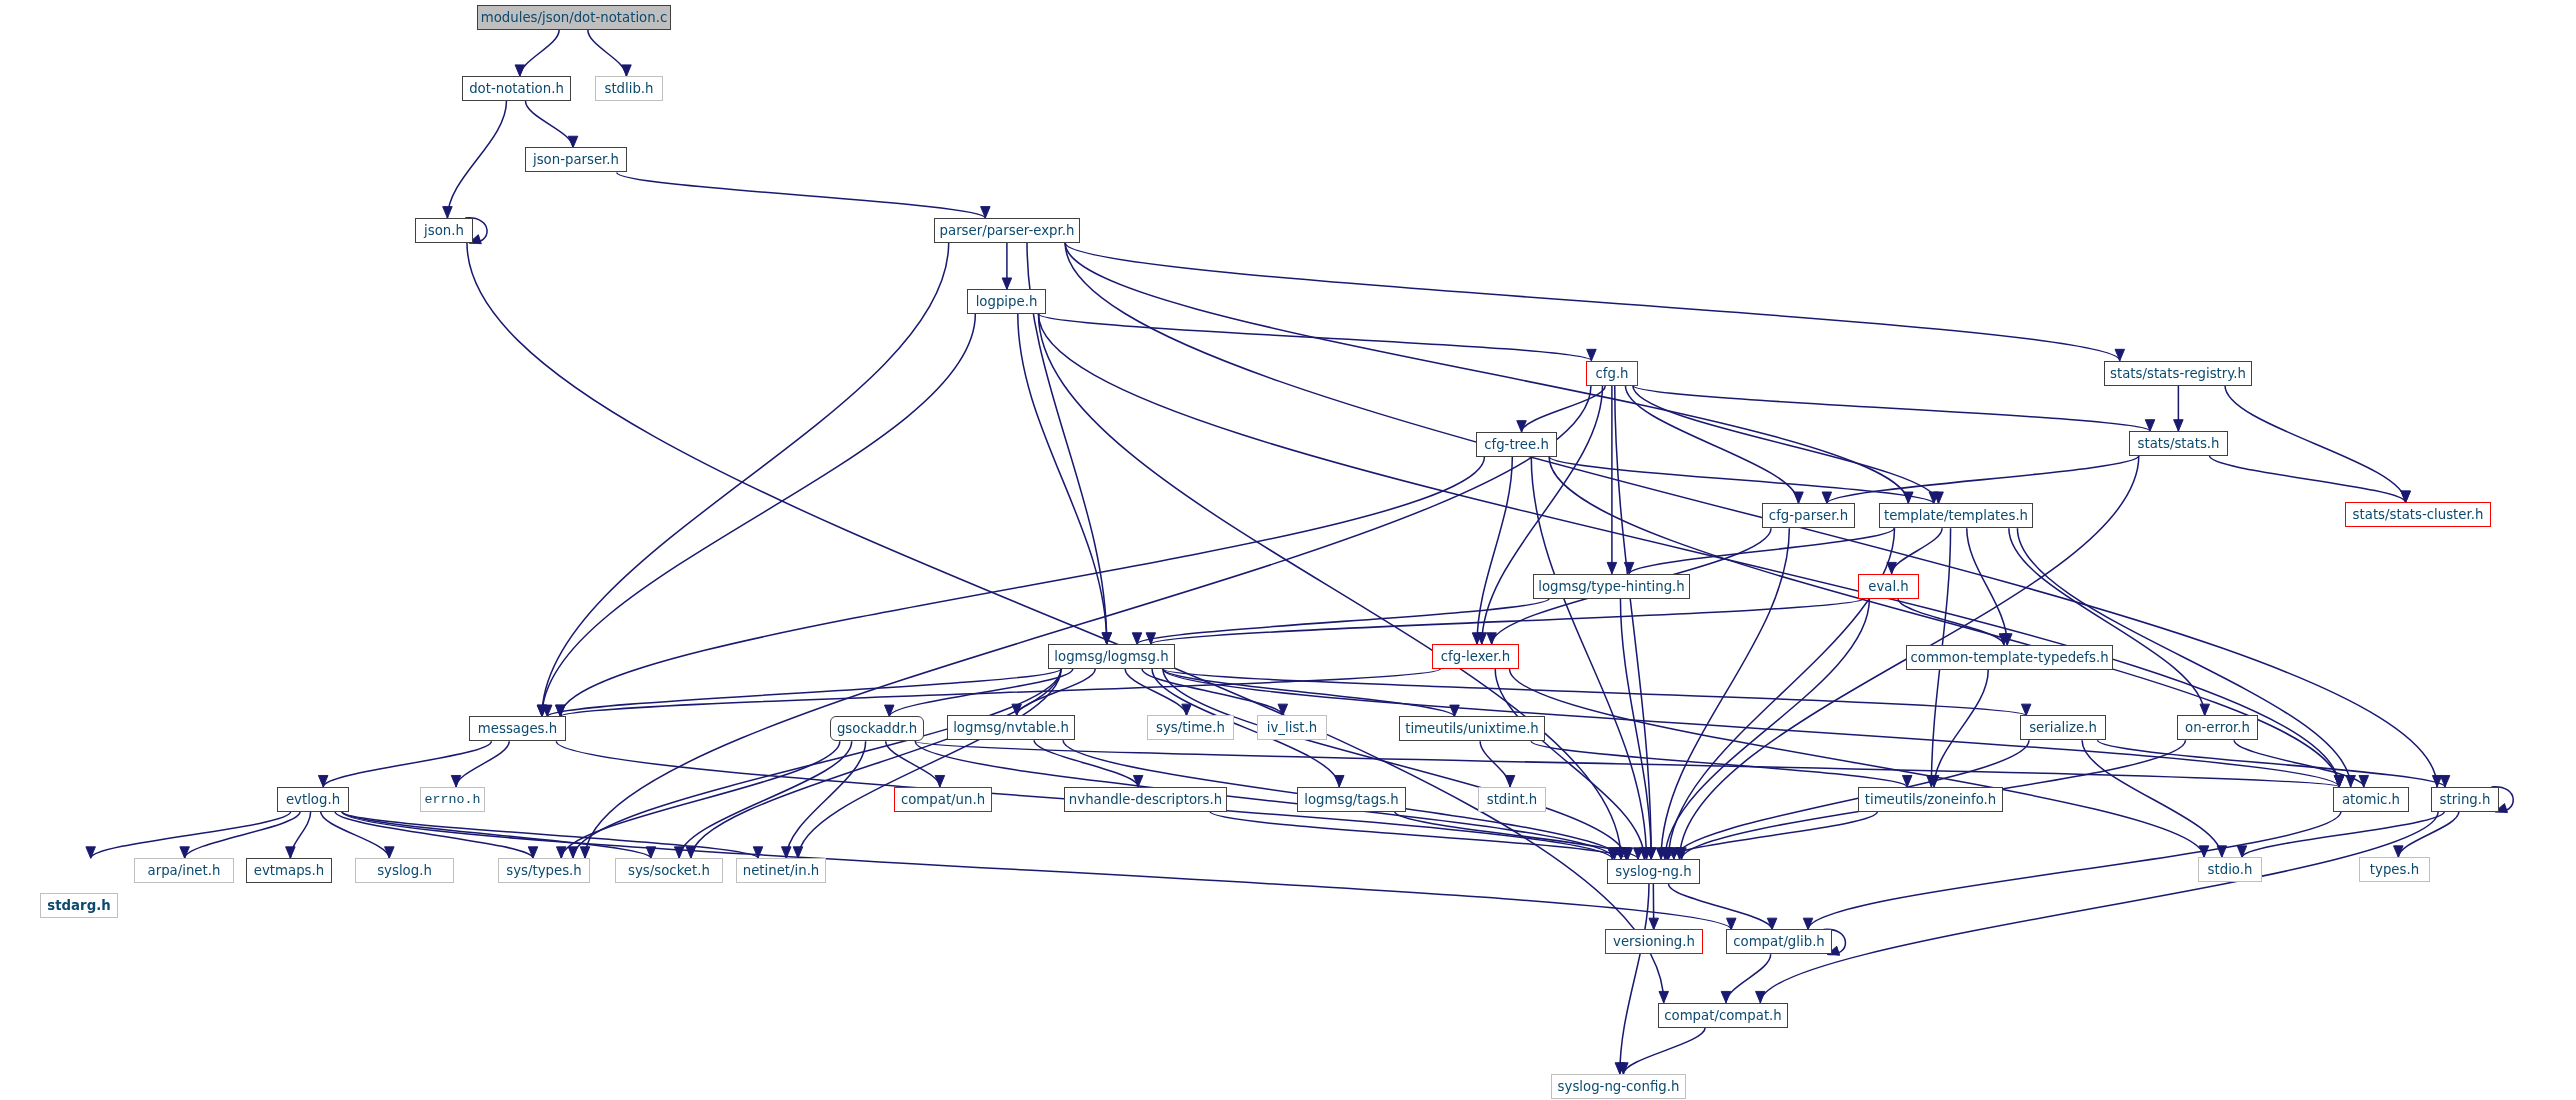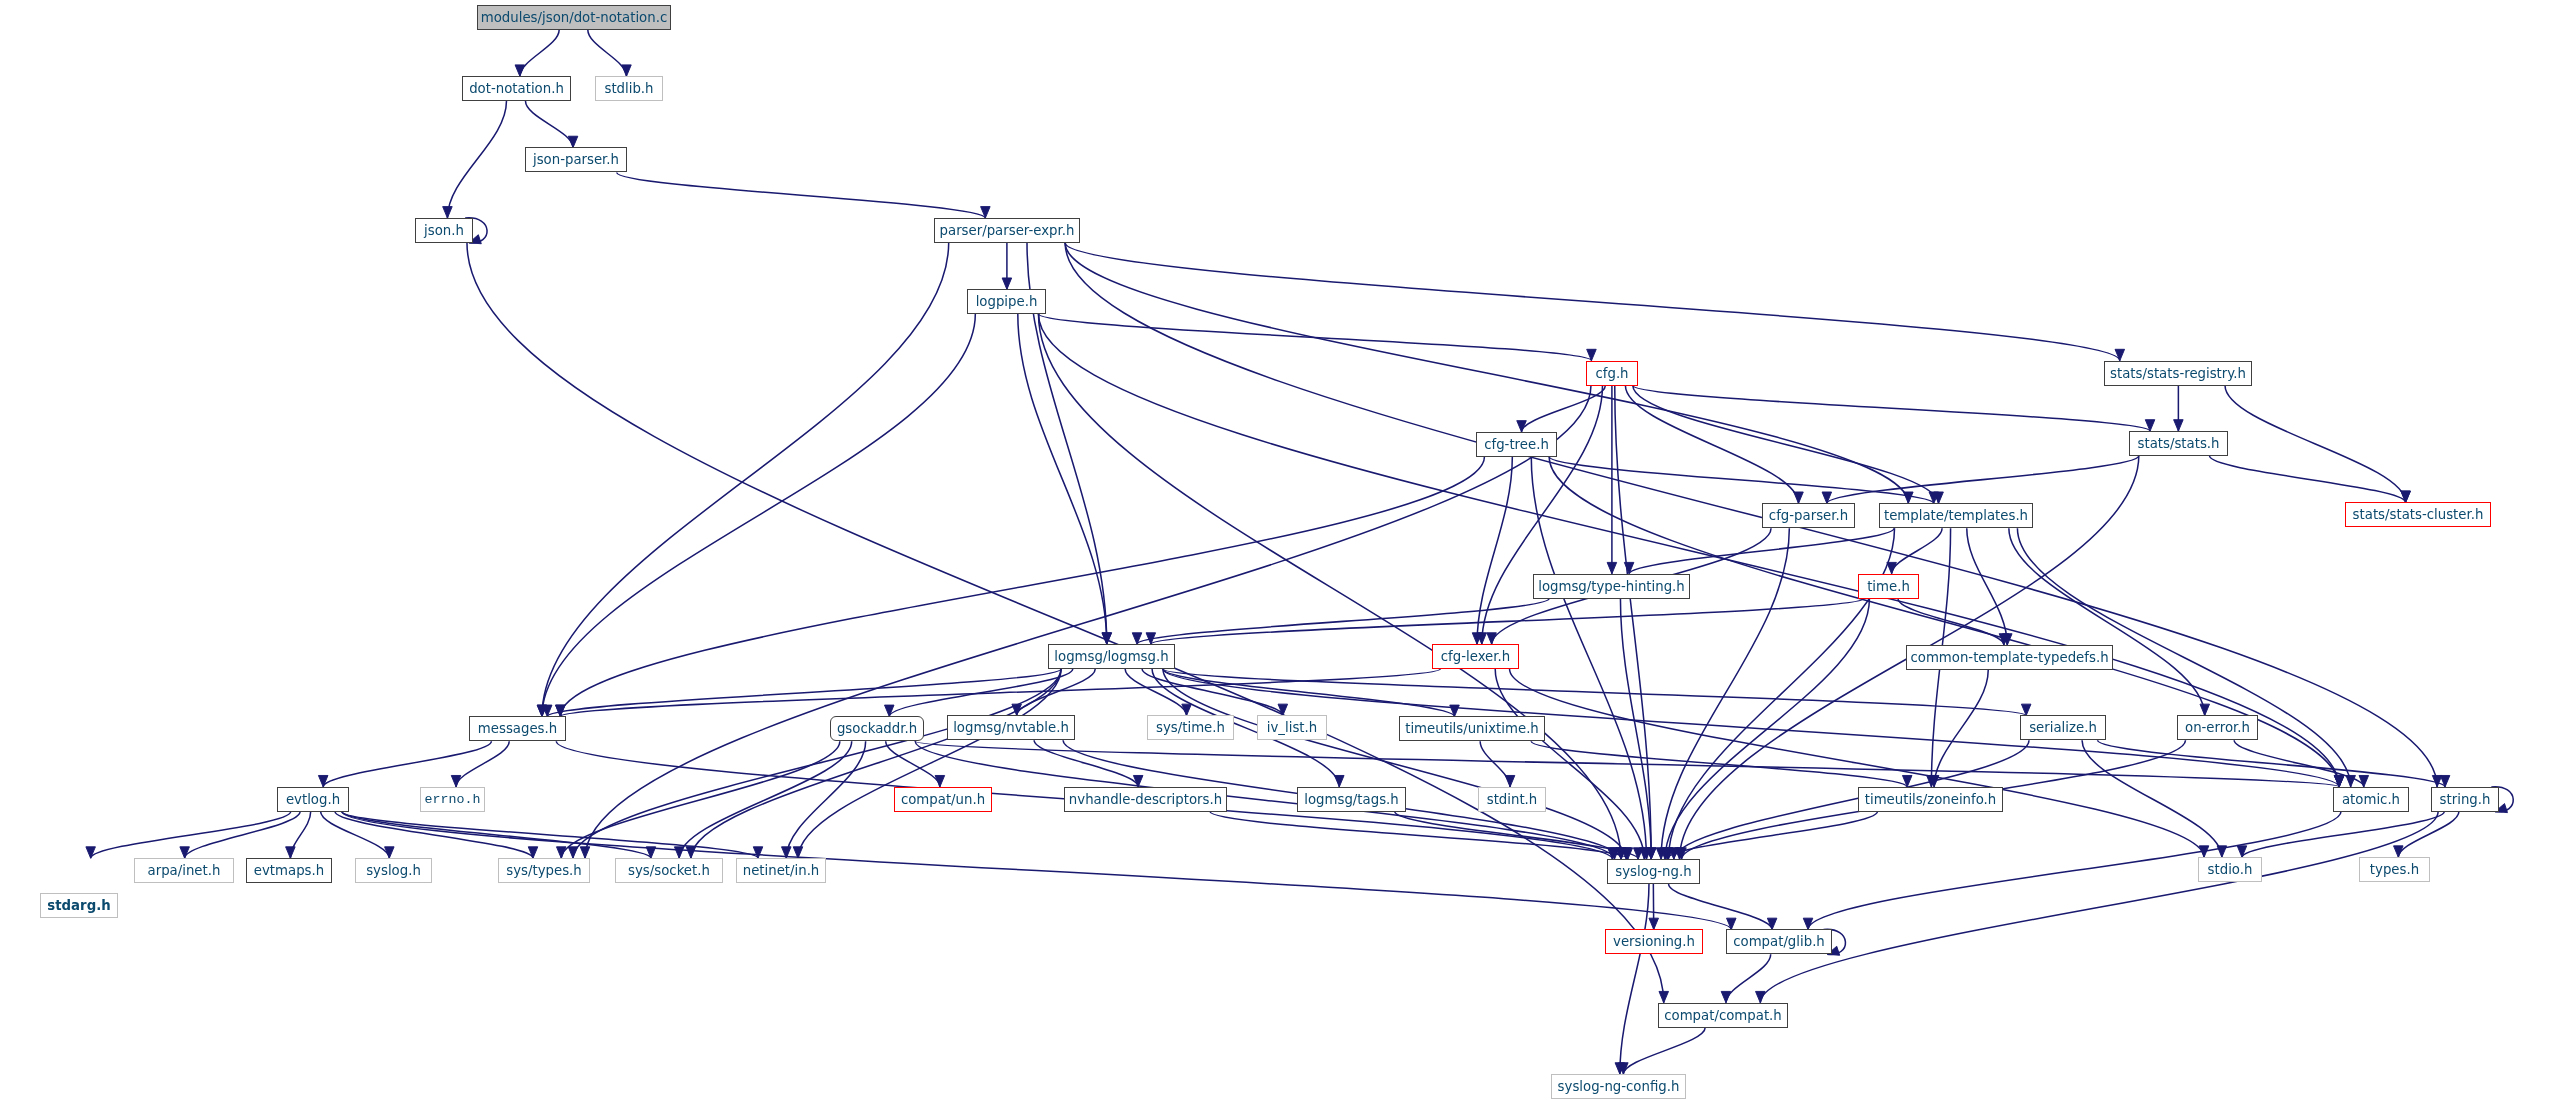--- a/index.html
+++ b/index.html
@@ -244,21 +244,21 @@
     <div class="node normal" style="left: 934px; top: 218px; width: 146px;">parser/parser-expr.h</div>
     <div class="node normal" style="left: 967px; top: 289px; width: 79px;">logpipe.h</div>
     <div class="node truncated" style="left: 1586px; top: 361px; width: 52px;">cfg.h</div>
     <div class="node normal" style="left: 2104px; top: 361px; width: 148px;">stats/stats-registry.h</div>
     <div class="node normal" style="left: 1476px; top: 432px; width: 81px;">cfg-tree.h</div>
     <div class="node normal" style="left: 2129px; top: 431px; width: 99px;">stats/stats.h</div>
     <div class="node normal" style="left: 1762px; top: 503px; width: 93px;">cfg-parser.h</div>
     <div class="node normal" style="left: 1879px; top: 503px; width: 154px;">template/templates.h</div>
     <div class="node truncated" style="left: 2345px; top: 502px; width: 146px;">stats/stats-cluster.h</div>
     <div class="node normal" style="left: 1533px; top: 574px; width: 157px;">logmsg/type-hinting.h</div>
-    <div class="node truncated" style="left: 1858px; top: 574px; width: 61px;">time.h</div>
+    <div class="node truncated" style="left: 1858px; top: 574px; width: 61px;">eval.h</div>
     <div class="node normal" style="left: 1048px; top: 644px; width: 127px;">logmsg/logmsg.h</div>
     <div class="node truncated" style="left: 1432px; top: 644px; width: 87px;">cfg-lexer.h</div>
     <div class="node normal" style="left: 1906px; top: 645px; width: 207px;">common-template-typedefs.h</div>
     <div class="node normal" style="left: 469px; top: 716px; width: 97px;">messages.h</div>
     <div class="node normal" style="left: 830px; top: 716px; width: 94px; border-radius: 6px;">gsockaddr.h</div>
     <div class="node normal" style="left: 947px; top: 715px; width: 128px;">logmsg/nvtable.h</div>
     <div class="node external" style="left: 1147px; top: 715px; width: 87px;">sys/time.h</div>
     <div class="node external" style="left: 1257px; top: 715px; width: 70px;">iv_list.h</div>
     <div class="node normal" style="left: 1399px; top: 716px; width: 146px;">timeutils/unixtime.h</div>
     <div class="node normal" style="left: 2020px; top: 715px; width: 86px;">serialize.h</div>
@@ -268,21 +268,21 @@
     <div class="node truncated" style="left: 894px; top: 787px; width: 98px;">compat/un.h</div>
     <div class="node normal" style="left: 1064px; top: 787px; width: 163px;">nvhandle-descriptors.h</div>
     <div class="node normal" style="left: 1297px; top: 787px; width: 109px;">logmsg/tags.h</div>
     <div class="node external" style="left: 1478px; top: 787px; width: 68px;">stdint.h</div>
     <div class="node normal" style="left: 1858px; top: 787px; width: 145px;">timeutils/zoneinfo.h</div>
     <div class="node normal" style="left: 2333px; top: 787px; width: 76px;">atomic.h</div>
     <div class="node normal" style="left: 2431px; top: 787px; width: 68px;">string.h</div>
     <div class="node external" style="left: 40px; top: 893px; width: 78px; font-weight: bold;">stdarg.h</div>
     <div class="node external" style="left: 134px; top: 858px; width: 100px;">arpa/inet.h</div>
     <div class="node normal" style="left: 246px; top: 858px; width: 86px;">evtmaps.h</div>
-    <div class="node external" style="left: 355px; top: 858px; width: 77px;">syslog.h</div>
+    <div class="node external" style="left: 355px; top: 858px; width: 99px;">syslog.h</div>
     <div class="node external" style="left: 498px; top: 858px; width: 92px;">sys/types.h</div>
     <div class="node external" style="left: 615px; top: 858px; width: 108px;">sys/socket.h</div>
     <div class="node external" style="left: 736px; top: 858px; width: 90px;">netinet/in.h</div>
     <div class="node normal" style="left: 1607px; top: 859px; width: 93px;">syslog-ng.h</div>
     <div class="node external" style="left: 2198px; top: 857px; width: 64px;">stdio.h</div>
     <div class="node external" style="left: 2359px; top: 857px; width: 71px;">types.h</div>
     <div class="node truncated" style="left: 1605px; top: 929px; width: 98px;">versioning.h</div>
     <div class="node normal" style="left: 1726px; top: 929px; width: 106px;">compat/glib.h</div>
     <div class="node normal" style="left: 1658px; top: 1003px; width: 130px;">compat/compat.h</div>
     <div class="node external" style="left: 1551px; top: 1074px; width: 135px;">syslog-ng-config.h</div>

